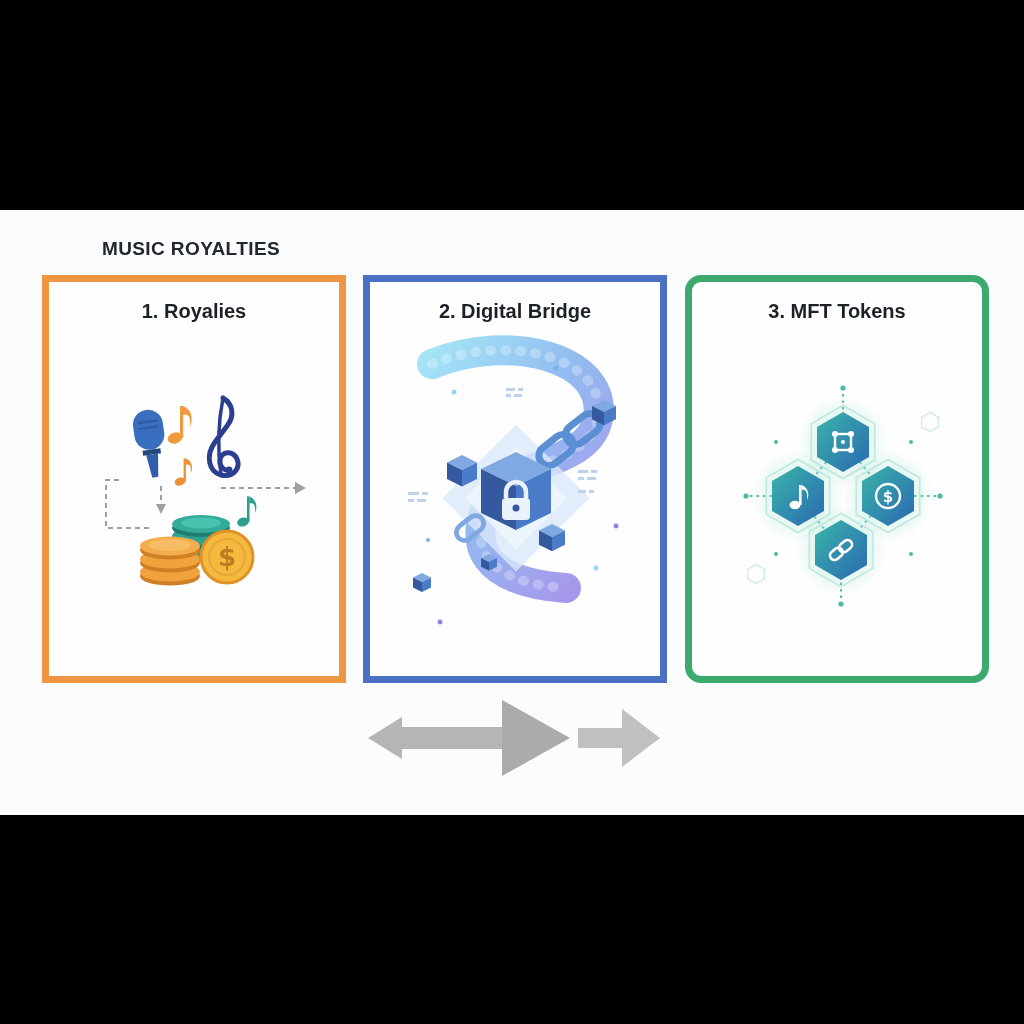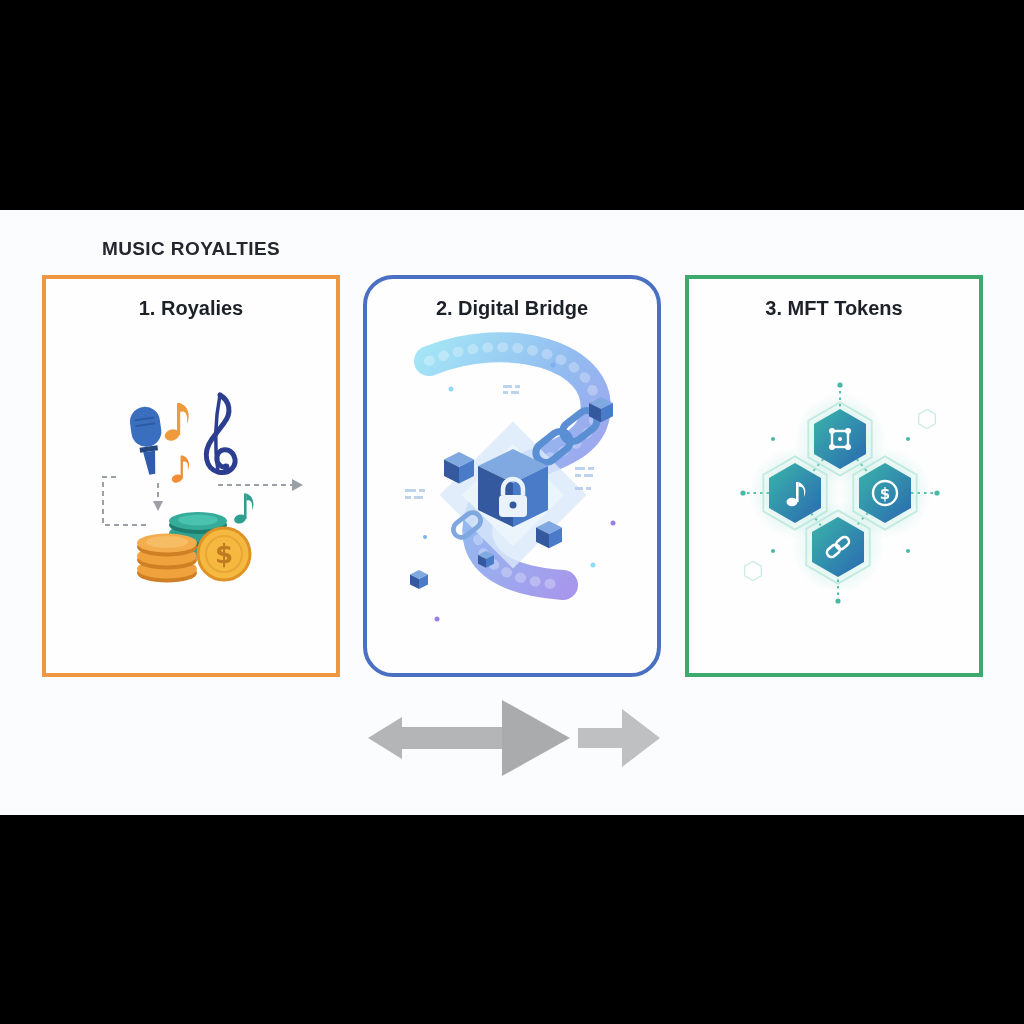--- a/index.html
+++ b/index.html
@@ -13,24 +13,24 @@
   .letterbox.bottom{top:815px;height:209px;}
   .content{position:absolute;left:0;top:210px;width:1024px;height:605px;background:#fbfcfd;}
   .col-header{
     position:absolute;top:28px;font-weight:700;font-size:19px;letter-spacing:.4px;
     color:#22262d;text-align:center;
   }
   .header-left{left:42px;width:298px;}
   .header-right{left:685px;width:299px;}
   .panel{
     position:absolute;top:65px;width:290px;height:394px;background:#fefefe;
-    border:4px solid #b91c1c;
+    border:7px solid #b91c1c;
   }
   .panel-1{left:42px;}
-  .panel-2{left:363px;border-radius:30px;}
+  .panel-2{left:363px;}
   .panel-3{left:685px;}
   .panel-title{
     margin:0;padding-top:18px;text-align:center;font-weight:700;font-size:20px;color:#1c2128;
   }
   .panel-art{position:absolute;left:0;top:48px;width:290px;height:342px;}
   .footer-arrows{position:absolute;left:368px;top:488px;width:292px;height:88px;}
   svg{display:block;}
 </style>
 </head>
 <body>
@@ -189,21 +189,21 @@
           <circle cx="84" cy="62" r="2.5" fill="#8fd9f2"></circle>
           <circle cx="246" cy="196" r="2.5" fill="#9b7fe8"></circle>
           <circle cx="70" cy="292" r="2.5" fill="#9b7fe8"></circle>
           <circle cx="186" cy="38" r="2.5" fill="#7fb0ee"></circle>
           <circle cx="226" cy="238" r="2.5" fill="#8fd9f2"></circle>
           <circle cx="58" cy="210" r="2" fill="#7fb0ee"></circle>
         </g>
       </svg>
     </div>
 
-    <div class="panel panel-3" style="border-color: rgb(59, 170, 108);">
+    <div class="panel panel-3" style="border-color: rgb(59, 170, 108); border-radius: 16px;">
       <h2 class="panel-title">3. MFT Tokens</h2>
       <svg class="panel-art" viewBox="0 0 290 342">
         <defs>
           <linearGradient id="hexGrad" x1="0" y1="0" x2="1" y2="1">
             <stop offset="0" stop-color="#3ab5a9"></stop>
             <stop offset="1" stop-color="#2a68b1"></stop>
           </linearGradient>
           <radialGradient id="glowGrad">
             <stop offset="0" stop-color="#8fdcc9" stop-opacity="0.55"></stop>
             <stop offset="1" stop-color="#8fdcc9" stop-opacity="0"></stop>

